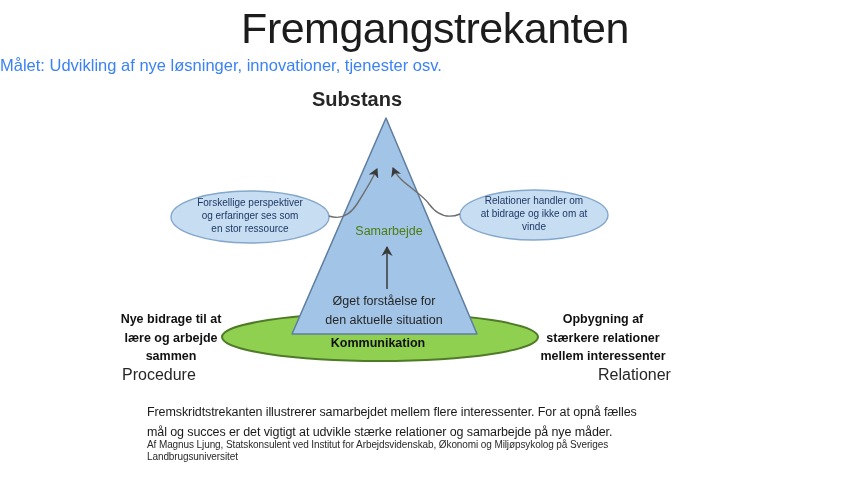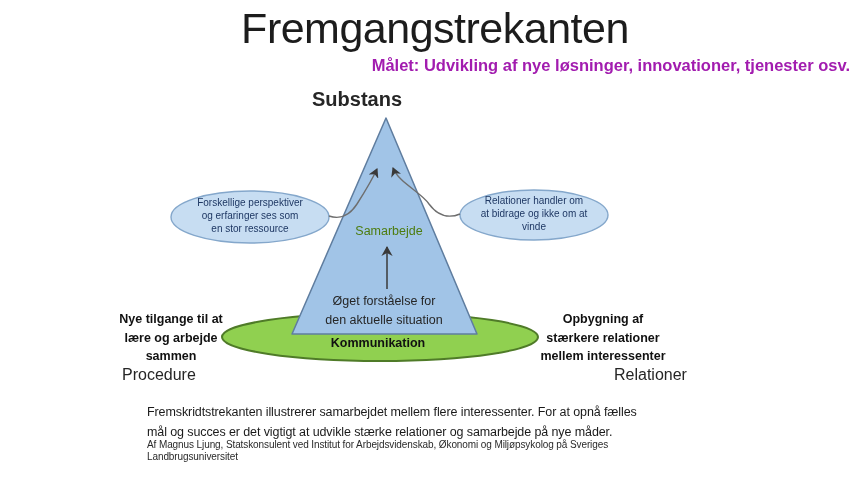--- a/index.html
+++ b/index.html
@@ -19,24 +19,24 @@
     left: 10px; top: 2px; width: 850px;
     text-align: center;
     font-size: 43px;
     font-weight: 400;
     letter-spacing: -0.5px;
     color: #1c1c1c;
     line-height: 52px;
   }
   .subtitle {
     left: 0; top: 56px; width: 850px;
-    text-align: right;
+    text-align: left;
     font-size: 16.5px;
-    font-weight: 700;
-    color: #a21caf;
+    font-weight: 400;
+    color: #3b82f6;
   }
   .substans {
     left: 312px; top: 88px; width: 150px;
     font-size: 20px;
     font-weight: 600;
     color: #262626;
   }
   .ellipse-text {
     text-align: center;
     font-size: 10px;
@@ -72,21 +72,21 @@
     line-height: 18.5px;
     color: #111111;
   }
   .side-note-left { left: 110px; top: 310px; width: 122px; }
   .side-note-right { left: 528px; top: 310px; width: 150px; }
   .corner-label {
     font-size: 16px;
     color: #262626;
   }
   .corner-label-left { left: 122px; top: 366px; }
-  .corner-label-right { left: 598px; top: 366px; margin-left: 16px; }
+  .corner-label-right { left: 598px; top: 366px; }
   .footer-paragraph {
     left: 147px; top: 402px; width: 545px;
     font-size: 12.5px;
     letter-spacing: -0.1px;
     color: #1a1a1a;
   }
   .footer-paragraph .para-line { line-height: 20px; }
   .footer-credit {
     left: 147px; top: 439px; width: 520px;
     font-size: 10px;
@@ -141,21 +141,21 @@
   <div class="abs samarbejde">Samarbejde</div>
 
   <div class="abs understanding">
     <div>Øget forståelse for</div>
     <div>den aktuelle situation</div>
   </div>
 
   <div class="abs kommunikation">Kommunikation</div>
 
   <div class="abs side-note side-note-left">
-    <div>Nye tilgange til at</div>
+    <div>Nye bidrage til at</div>
     <div>lære og arbejde</div>
     <div>sammen</div>
   </div>
 
   <div class="abs side-note side-note-right">
     <div>Opbygning af</div>
     <div>stærkere relationer</div>
     <div>mellem interessenter</div>
   </div>
 

